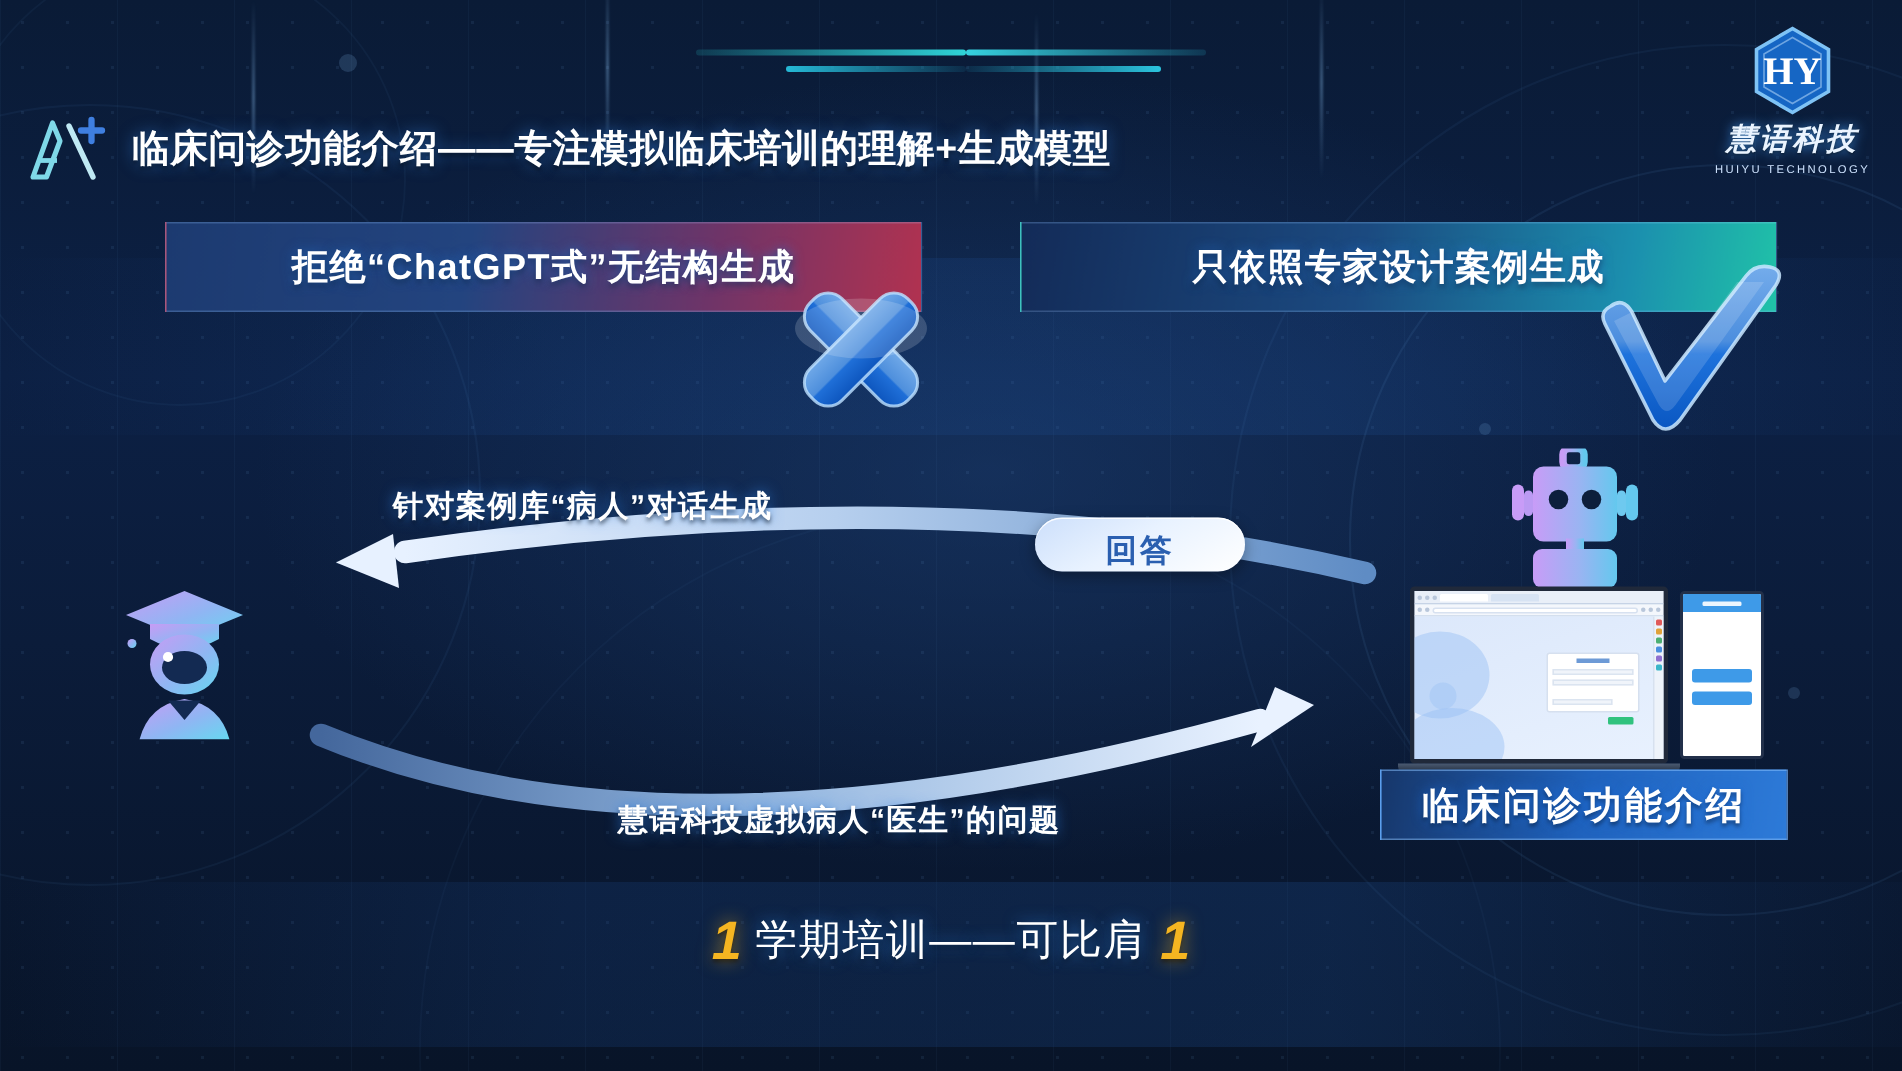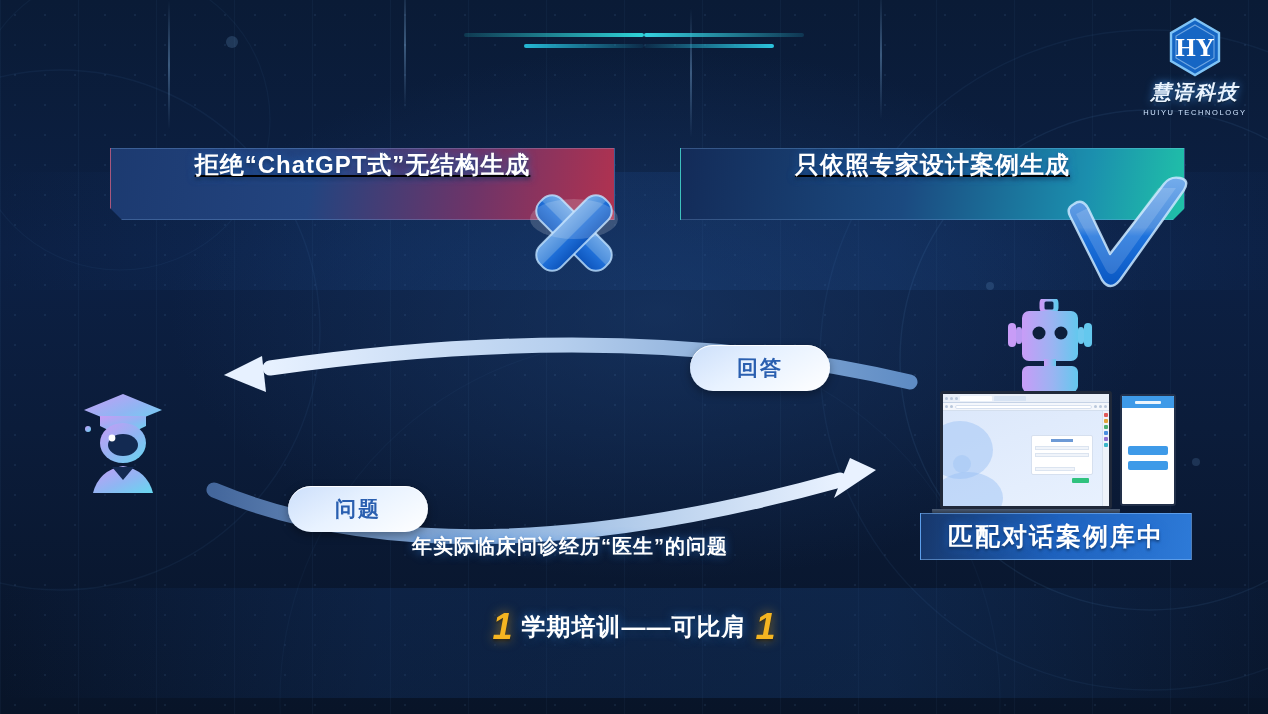--- a/index.html
+++ b/index.html
@@ -77,24 +77,23 @@
   .brand-cn {
     font-size:20px; font-weight:bold; color:#eaf4ff; letter-spacing:2px;
     margin-top:1px;
     text-shadow:0 0 8px rgba(70,160,255,.8),0 1px 2px #000;
     font-style:italic;
   }
   .brand-en { font-size:7.5px; color:#cfe4ff; letter-spacing:1.6px; margin-top:2px; }
 
   
   .banner {
-    position:absolute; height:72px;
-    display:flex; align-items:flex-start; justify-content:center;
+    position:absolute; height:60px;
+    display:flex; align-items:center; justify-content:center;
     border:1px solid rgba(150,200,255,.25);
-    text-decoration:underline;
   }
   .banner .btxt {
     font-size:24px; font-weight:bold; color:#fff; letter-spacing:1px;
     text-shadow:0 0 8px rgba(40,120,220,.7),0 2px 4px rgba(0,0,0,.5);
     white-space:nowrap;
   }
   .banner.left {
     left:110px; top:148px; width:505px;
     background:linear-gradient(100deg,#1c3a70 0%,#23447f 40%,#6e3468 72%,#b13250 100%);
     clip-path:polygon(0 0,100% 0,100% 72px,12px 72px,0 60px);
@@ -112,22 +111,22 @@
   
   .flow-caption {
     position:absolute; font-size:20px; font-weight:bold; color:#ffffff;
     letter-spacing:1px; white-space:nowrap;
     text-shadow:0 0 9px rgba(50,130,230,.75),0 2px 3px rgba(0,0,0,.6);
   }
   .fc-top { left:262px; top:324px; }
   .fc-bottom { left:412px; top:533px; }
 
   .pill {
-    position:absolute; display:flex; align-items:center; justify-content:center;
-    border-radius:30px; height:46px; width:140px;
+    position:absolute; display:flex; align-items:flex-end; justify-content:center;
+    border-radius:30px; height:36px; width:140px;
     background:linear-gradient(150deg,#ccdffb 0%,#e8f2ff 45%,#ffffff 100%);
     box-shadow:0 3px 10px rgba(0,0,0,.35), inset 0 1px 0 rgba(255,255,255,.9);
   }
   .pill span { font-size:21px; font-weight:bold; color:#2a5fb0; letter-spacing:2px; }
   .pill.answer { left:690px; top:345px; }
   .pill.question { left:288px; top:486px; }
 
   .cycle { position:absolute; left:150px; top:330px; width:790px; height:230px; }
 
   
@@ -187,21 +186,21 @@
   
   .bottom-line {
     position:absolute; left:0; right:0; top:606px;
     display:flex; align-items:center; justify-content:center; gap:9px;
   }
   .bottom-line .num {
     font-size:36px; font-weight:bold; font-style:italic; color:#f5b521;
     text-shadow:0 0 12px rgba(245,180,33,.6),0 2px 3px rgba(0,0,0,.6);
   }
   .bottom-line .txt {
-    font-size:24px; font-weight:bold; color:#ffffff; letter-spacing:1px;
+    font-size:28px; font-weight:normal; color:#ffffff; letter-spacing:1px;
     text-shadow:0 0 10px rgba(50,140,240,.7),0 2px 4px rgba(0,0,0,.6);
     white-space:nowrap;
   }
 </style>
 </head>
 <body>
 
 <div class="slide">
 
   <div class="dots"></div>
@@ -227,20 +226,29 @@
     <div class="title-stack">
       <div class="title-line tl-a"></div>
       <div class="title-line tl-c"></div>
     </div>
     <div class="title-stack right">
       <div class="title-line tl-b"></div>
       <div class="title-line tl-d"></div>
     </div>
   </div>
 
+  <div class="subtitle-row">
+    <svg class="ai-logo" viewBox="0 0 62 48">
+      <path d="M6 44 L19 8 L24 20 L15 44 Z" fill="none" stroke="#7fd8e8" stroke-width="3.4" stroke-linejoin="round"></path>
+      <path d="M11 33 H22" stroke="#7fd8e8" stroke-width="3.2"></path>
+      <path d="M30 10 L46 44" stroke="#bfe9f4" stroke-width="3.6" stroke-linecap="round"></path>
+      <path d="M45 6 v14 M38 13 h14" stroke="#3f7fe0" stroke-width="4.2" stroke-linecap="round"></path>
+    </svg>
+    <div class="subtitle">临床问诊功能介绍——专注模拟临床培训的理解+生成模型</div>
+  </div>
 
   <div class="brand">
     <svg width="62" height="62" viewBox="0 0 62 62" style="display:block;margin:0 auto;">
       <polygon points="31,3 55,17 55,45 31,59 7,45 7,17" fill="#1666c4" stroke="#7fc3f5" stroke-width="2.4"></polygon>
       <polygon points="31,9 50,20 50,42 31,53 12,42 12,20" fill="none" stroke="rgba(200,230,255,.5)" stroke-width="1.1"></polygon>
       <text x="31" y="40" text-anchor="middle" font-family="Liberation Serif, serif" font-size="26" font-weight="bold" fill="#ffffff">HY</text>
     </svg>
     <div class="brand-cn">慧语科技</div>
     <div class="brand-en">HUIYU TECHNOLOGY</div>
   </div>
@@ -293,27 +301,25 @@
           <stop offset="45%" stop-color="#8fb3dd"></stop>
           <stop offset="100%" stop-color="#e9f2ff"></stop>
       </linearGradient>
     </defs>
     <path d="M760 52 Q480 -14 120 38" fill="none" stroke="url(#ar1)" stroke-width="15" stroke-linecap="round"></path>
     <path d="M112 26 L74 45 L116 62 Z" fill="#e7f1ff"></path>
     <path d="M64 160 Q300 258 690 150" fill="none" stroke="url(#ar2)" stroke-width="15" stroke-linecap="round"></path>
     <path d="M684 168 L726 140 L700 128 Z" fill="#e9f2ff"></path>
   </svg>
 
-  <div class="flow-caption fc-bottom">年实际临床问诊经历“医生”的问题</div>
+  <div class="flow-caption fc-top">针对案例库“病人”对话生成</div>
+  <div class="flow-caption fc-bottom">慧语科技虚拟病人“医生”的问题</div>
 
   <div class="pill answer">
     <span>回答</span>
-  </div>
-  <div class="pill question">
-    <span>问题</span>
   </div>
 
   <svg class="student" viewBox="0 0 90 105">
     <defs>
       <linearGradient id="sg" x1="0" y1="0" x2="1" y2="1">
         <stop offset="0%" stop-color="#c79cf5"></stop>
           <stop offset="55%" stop-color="#8fb6f3"></stop>
           <stop offset="100%" stop-color="#66d8f0"></stop>
       </linearGradient>
     </defs>
@@ -391,21 +397,21 @@
 
   <div class="phone">
     <div class="ph-bar">
         <i></i>
       </div>
     <div class="ph-btn" style="margin-top:38px;"></div>
     <div class="ph-btn"></div>
   </div>
 
   <div class="label-box patient-label">
-    <span>匹配对话案例库中</span>
+    <span>临床问诊功能介绍</span>
   </div>
 
   <div class="bottom-line">
     <span class="num">1</span>
     <span class="txt">学期培训——可比肩</span>
     <span class="num">1</span>
   </div>
 
 </div>
 

